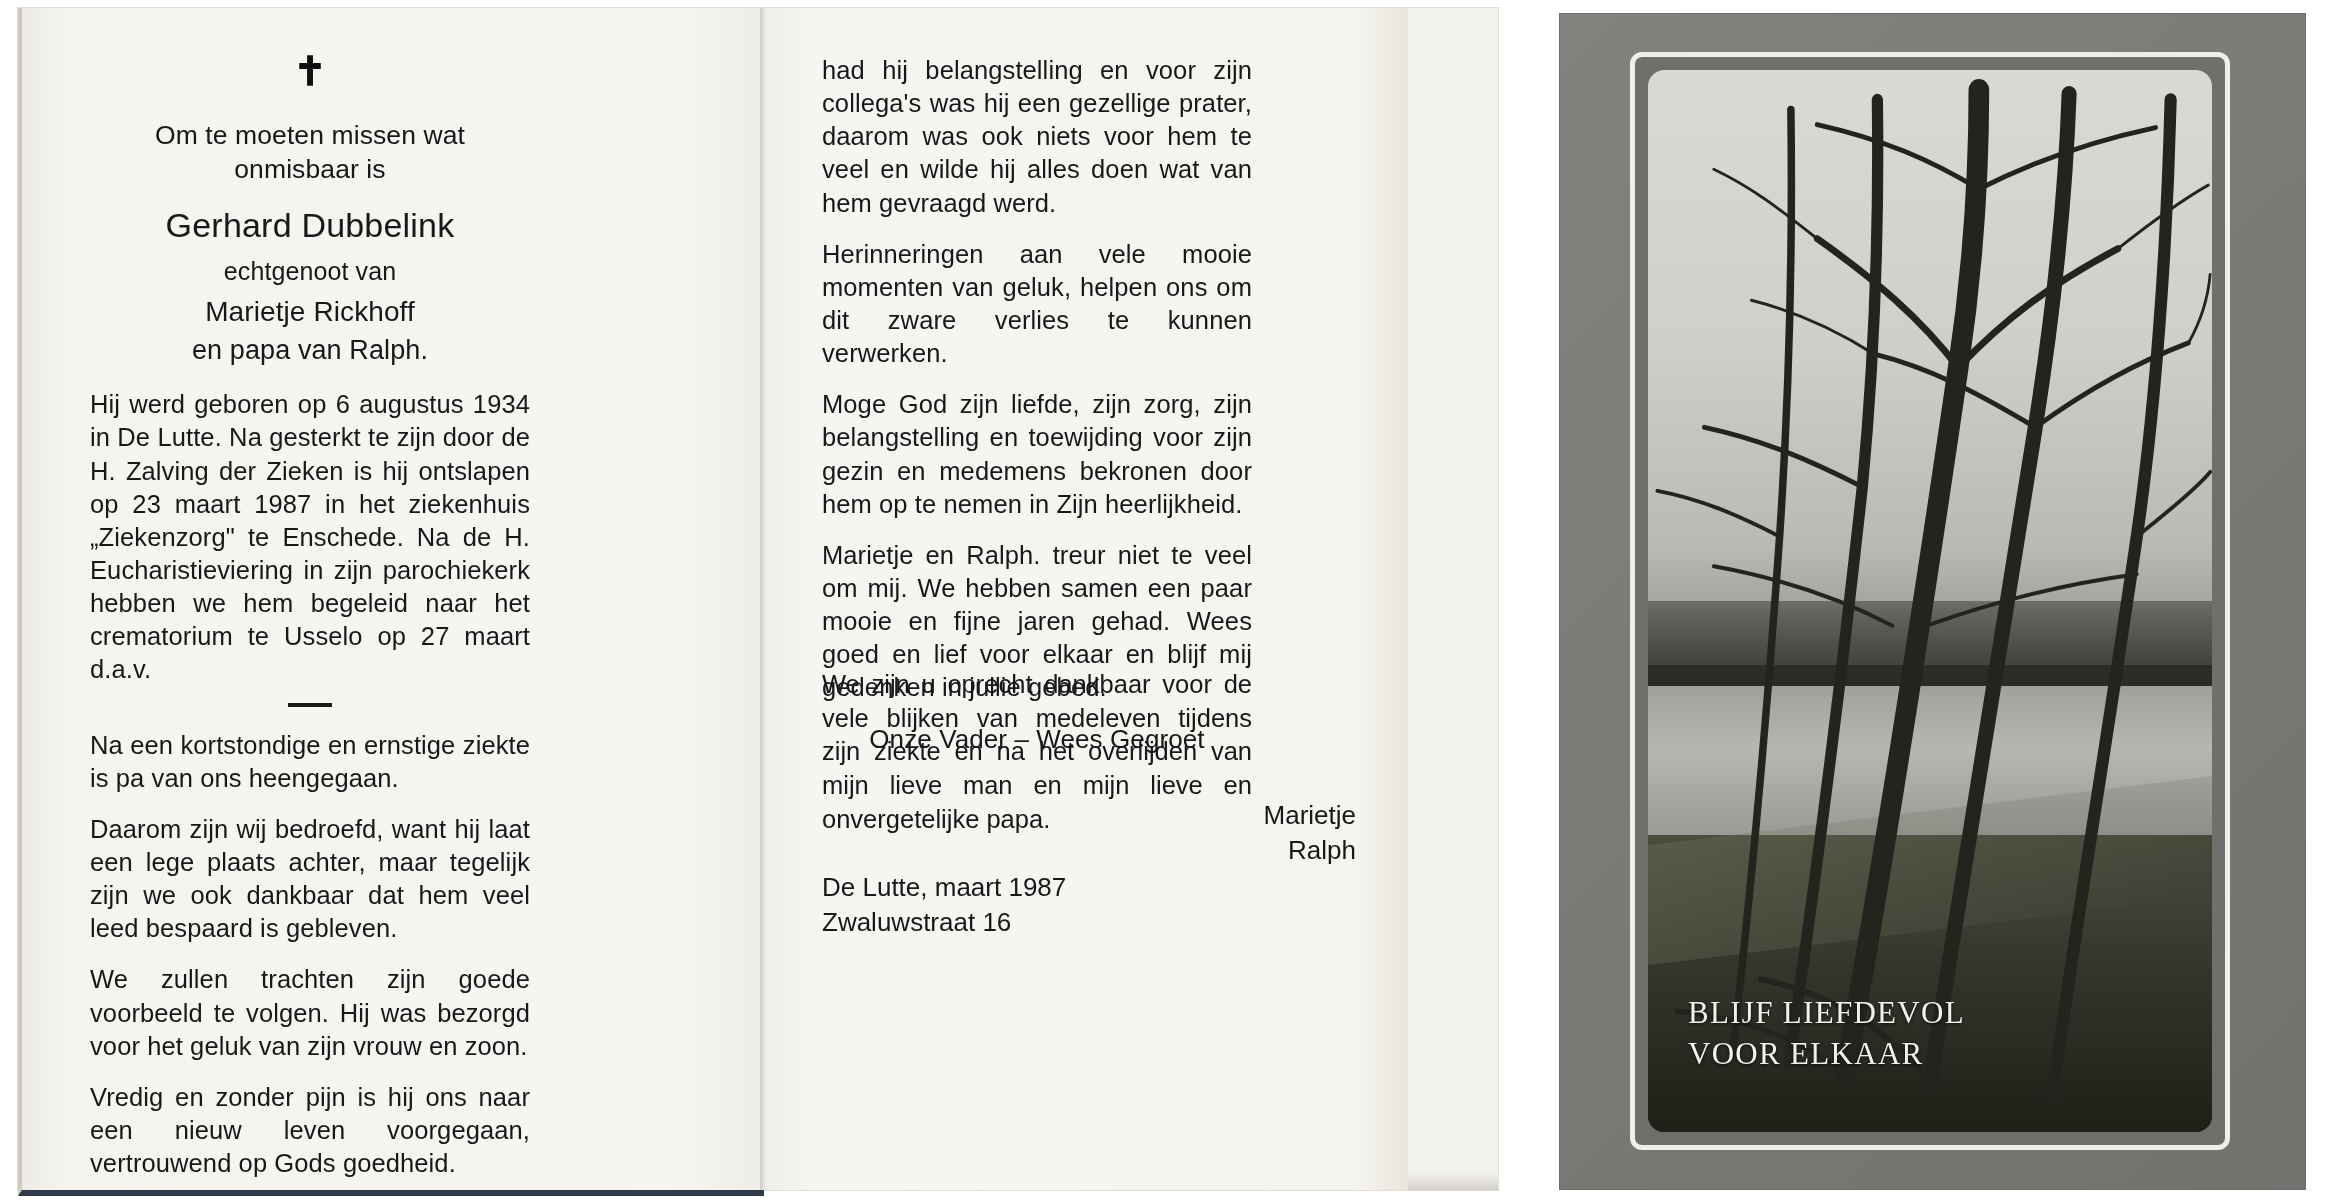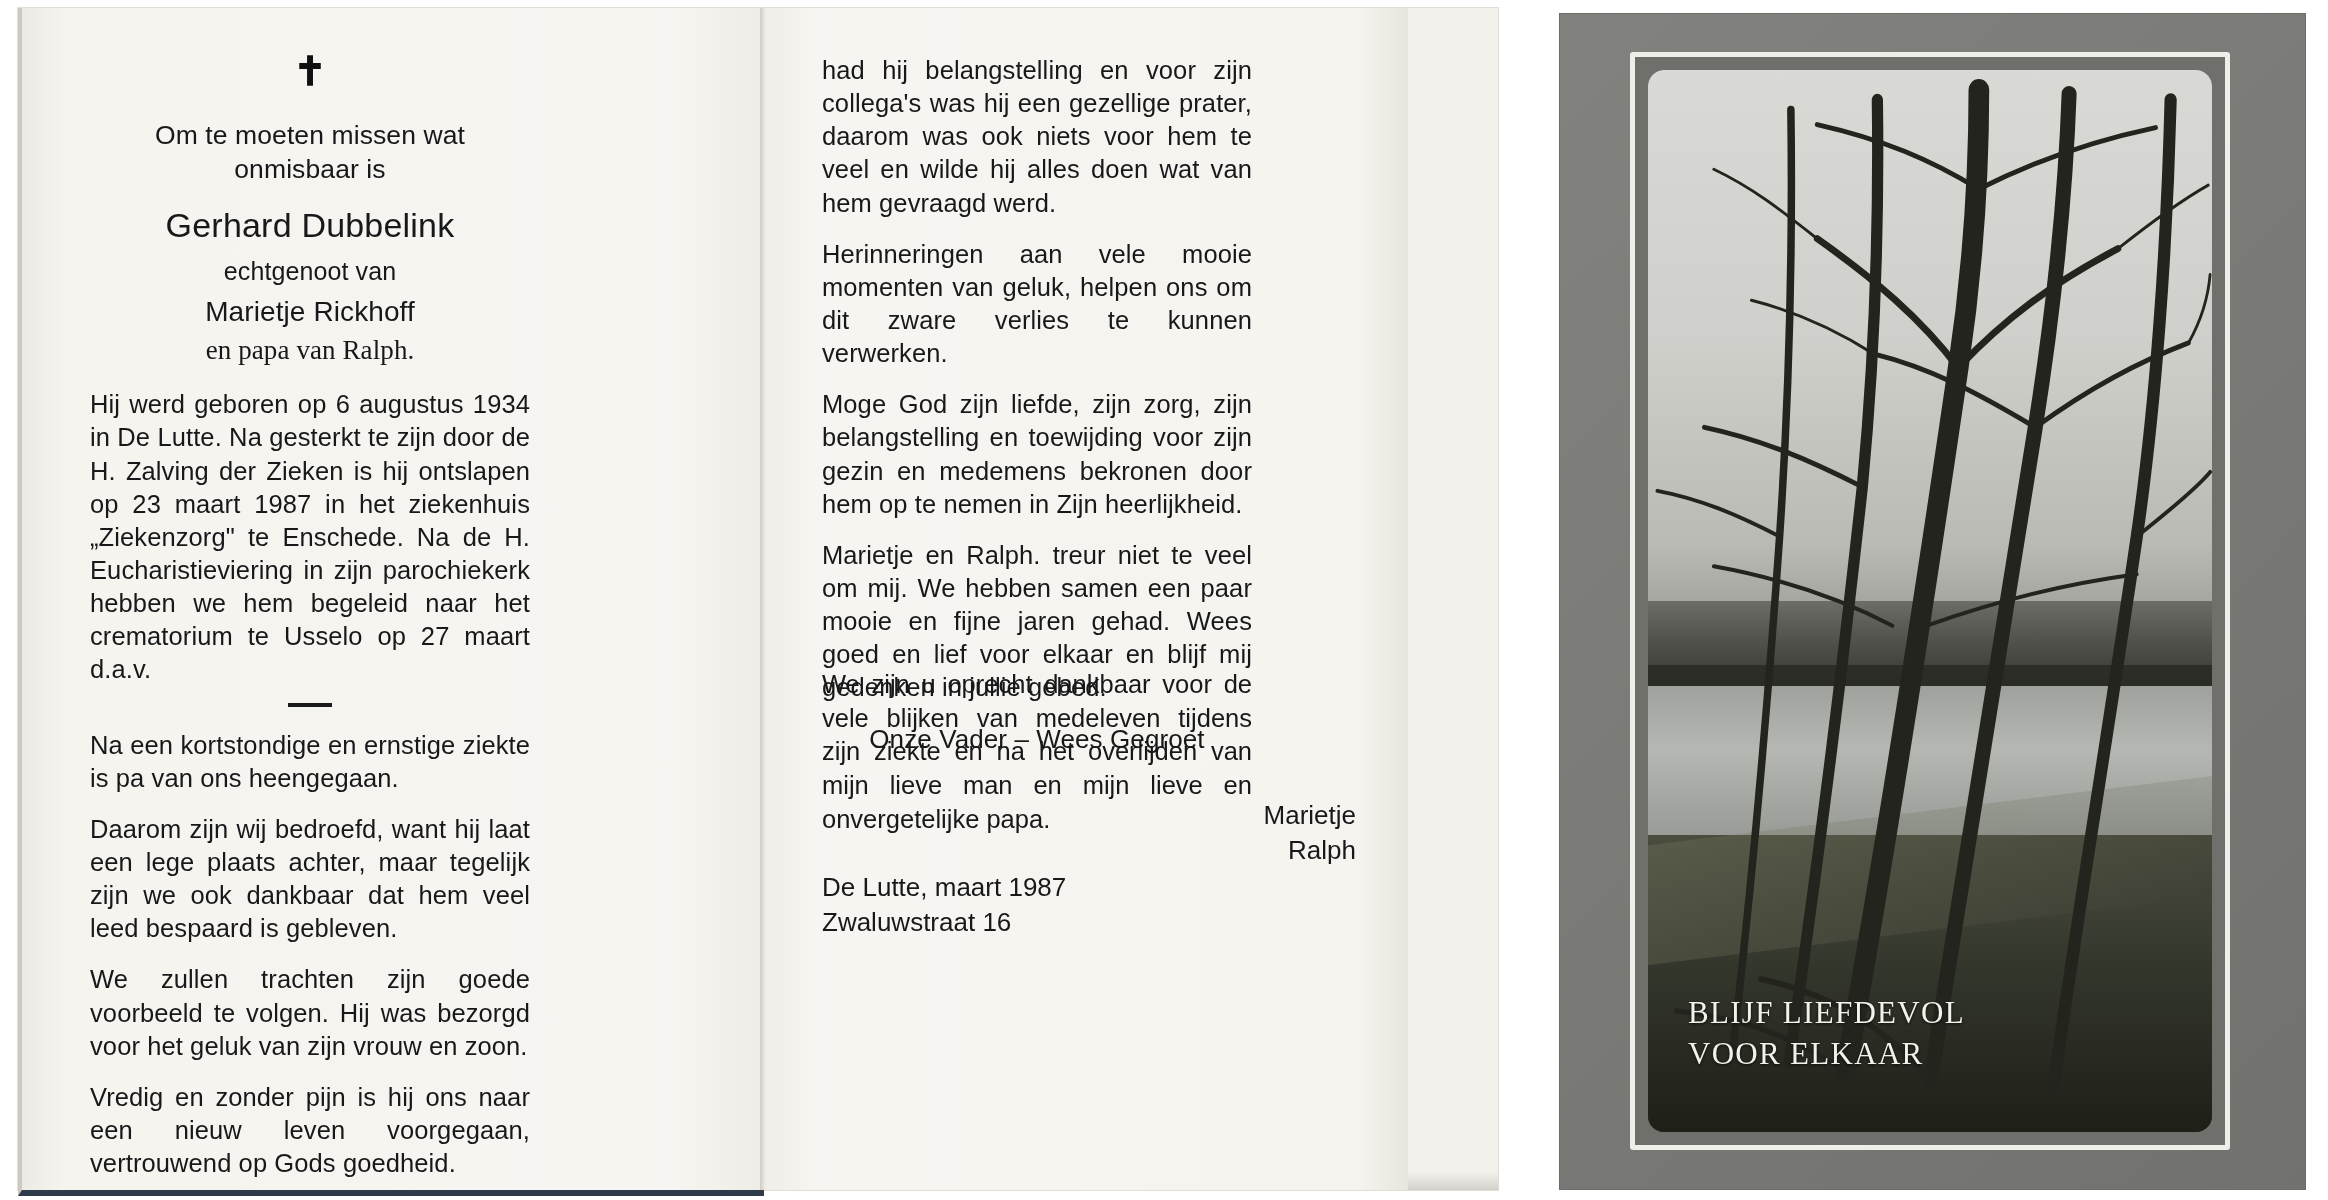--- a/index.html
+++ b/index.html
@@ -102,21 +102,20 @@
     line-height: 1.34;
     margin-bottom: 4px;
   }
   .sub.spouse {
     font-size: 28px;
     margin-bottom: 2px;
   }
   .sub.child {
     font-size: 27px;
     margin-bottom: 20px;
-    font-family: Liberation Serif, serif;
   }
   p.just {
     margin: 0 0 18px 0;
     text-align: justify;
     text-justify: inter-word;
     hyphens: manual;
   }
   p.tight { margin-bottom: 16px; }
   .rule {
     width: 44px;
@@ -168,21 +167,21 @@
     background-image: linear-gradient(135deg, rgba(255,255,255,0.05) 0%, rgba(0,0,0,0.08) 100%);
     box-shadow: 0 0 0 1px #6c6d69;
   }
   .front-border {
     position: absolute;
     left: 70px;
     top: 38px;
     width: 600px;
     height: 1098px;
     border: 5px solid #efeee9;
-    border-radius: 3px;
+    border-radius: 12px;
     box-sizing: border-box;
     background: #6f706c;
     padding: 0;
   }
   .photo {
     position: absolute;
     left: 13px;
     top: 13px;
     right: 13px;
     bottom: 13px;

